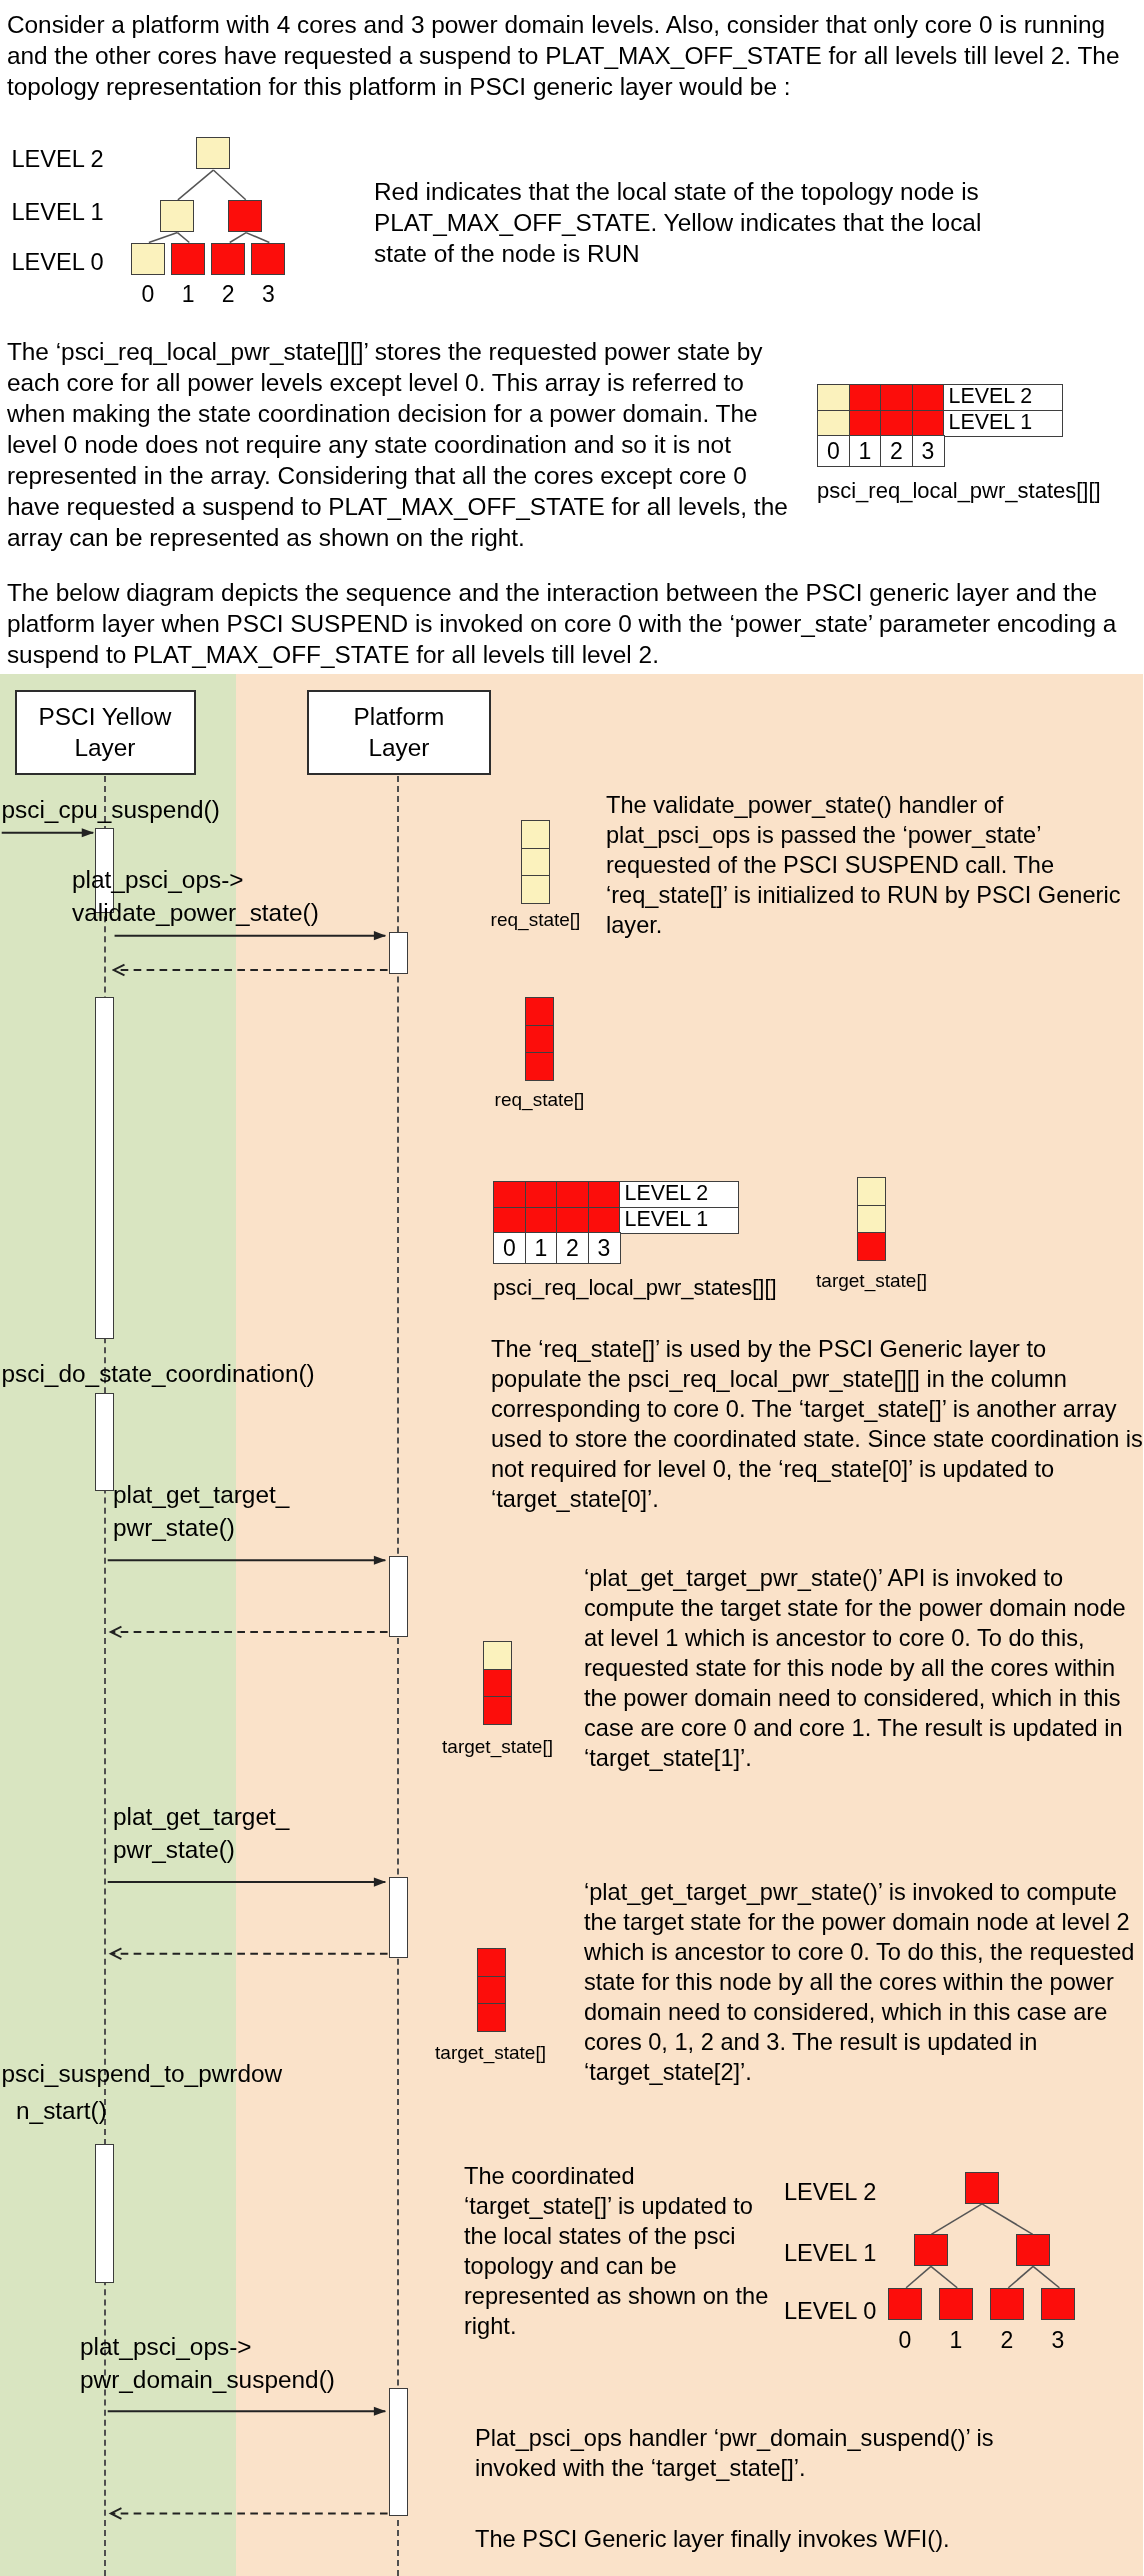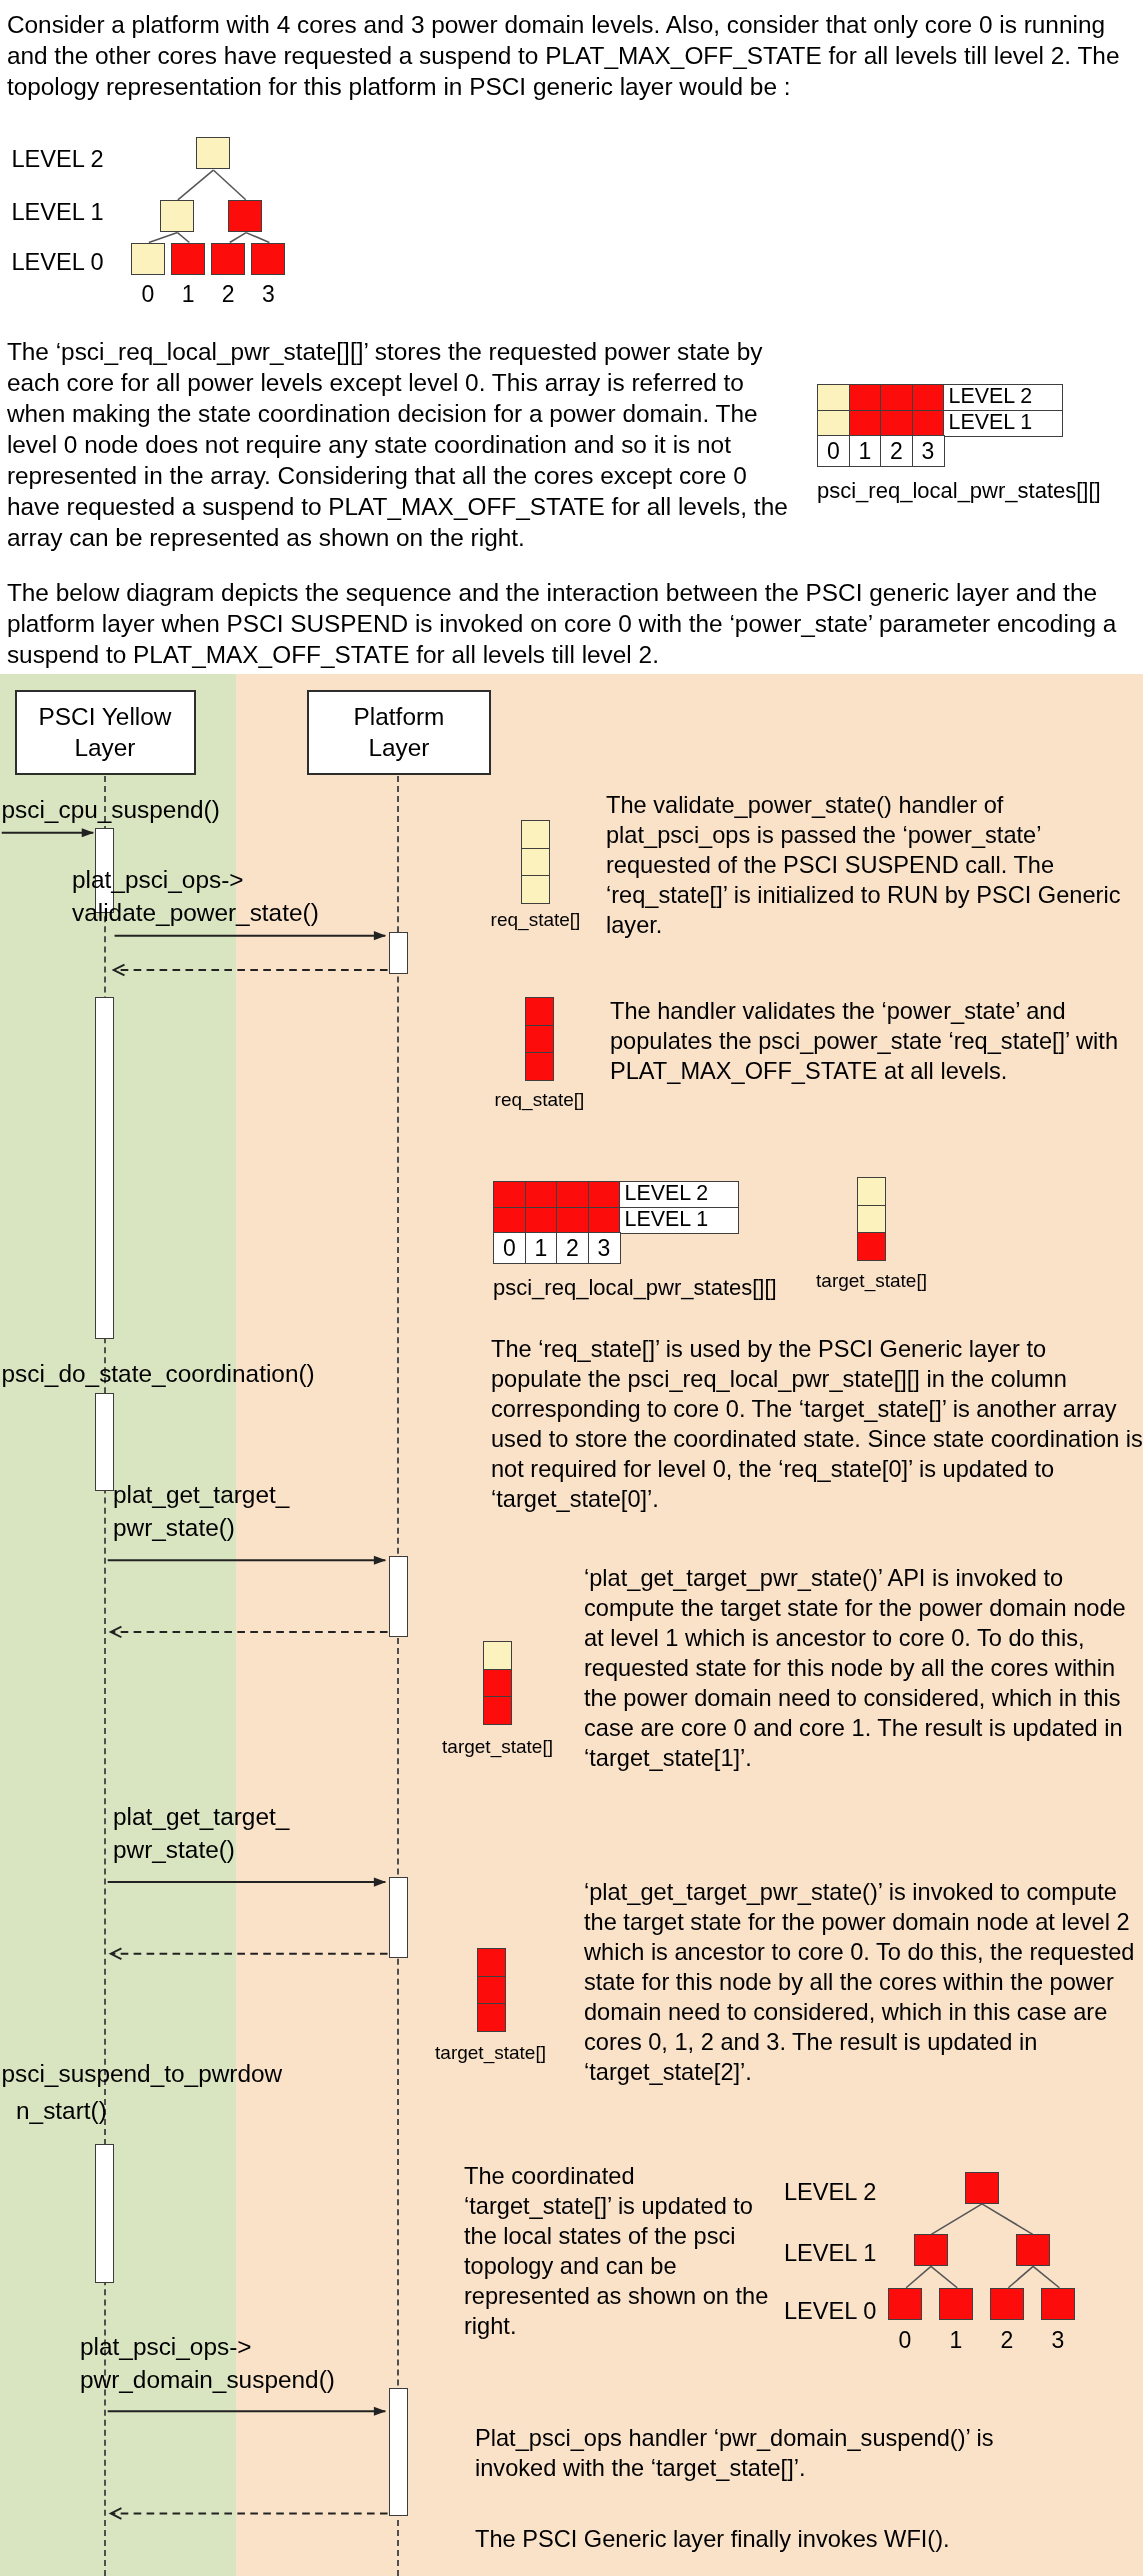--- a/index.html
+++ b/index.html
@@ -108,20 +108,21 @@
       <line x1="141" y1="2046" x2="505" y2="2046" marker-end="url(#mf)"></line>
       <line x1="508" y1="2140" x2="146" y2="2140" stroke-dasharray="10 7" marker-end="url(#mo)"></line>
       <line x1="141" y1="2468" x2="505" y2="2468" marker-end="url(#mf)"></line>
       <line x1="508" y1="2562" x2="146" y2="2562" stroke-dasharray="10 7" marker-end="url(#mo)"></line>
       <line x1="141" y1="3162" x2="505" y2="3162" marker-end="url(#mf)"></line>
       <line x1="508" y1="3296" x2="146" y2="3296" stroke-dasharray="10 7" marker-end="url(#mo)"></line>
     </g>
   </svg>
 
   <div class="txtblk" style="left:6.9px;top:9.2px;width:1132px">Consider a platform with 4 cores and 3 power domain levels. Also, consider that only core 0 is running and the other cores have requested a suspend to PLAT_MAX_OFF_STATE for all levels till level 2. The topology representation for this platform in PSCI generic layer would be :</div>
+  <div class="txtblk" style="left:374px;top:176px;width:625px">Red indicates that the local state of the topology node is PLAT_MAX_OFF_STATE. Yellow indicates that the local state of the node is RUN</div>
   <div class="txtblk" style="left:6.9px;top:336px;width:793px">The ‘psci_req_local_pwr_state[][]’ stores the requested power state by each core for all power levels except level 0. This array is referred to when making the state coordination decision for a power domain. The level 0 node does not require any state coordination and so it is not represented in the array. Considering that all the cores except core 0 have requested a suspend to PLAT_MAX_OFF_STATE for all levels, the array can be represented as shown on the right.</div>
   <div class="txtblk" style="left:6.9px;top:577px;width:1136px">The below diagram depicts the sequence and the interaction between the PSCI generic layer and the platform layer when PSCI SUSPEND is invoked on core 0 with the ‘power_state’ parameter encoding a suspend to PLAT_MAX_OFF_STATE for all levels till level 2.</div>
 
   <div class="lvl" style="left:11.4px;top:146px">LEVEL 2</div>
   <div class="lvl" style="left:11.4px;top:199px">LEVEL 1</div>
   <div class="lvl" style="left:11.4px;top:249px">LEVEL 0</div>
   <div class="tree-cells" style="left:196px;top:137px">
       <div class="cell run"></div>
     </div>
   <div class="tree-cells" style="left:160px;top:200px;gap:34px">
@@ -206,21 +207,20 @@
     </div>
   <div class="small-label" style="left:467px;top:909px;width:137px">req_state[]</div>
   <div class="note" style="left:606px;top:790px;width:534px">The validate_power_state() handler of plat_psci_ops is passed the ‘power_state’ requested of the PSCI SUSPEND call. The ‘req_state[]’ is initialized to RUN by PSCI Generic layer.</div>
 
   <div class="vcol" style="left:525px;top:997px">
       <div class="cell off"></div>
       <div class="cell off"></div>
       <div class="cell off"></div>
     </div>
   <div class="small-label" style="left:471px;top:1089px;width:137px">req_state[]</div>
-  <div class="note" style="left:610px;top:996px;width:530px">The handler validates the ‘power_state’ and populates the psci_power_state ‘req_state[]’ with PLAT_MAX_OFF_STATE at all levels.</div>
 
   <div class="grid" style="left:493px;top:1181px">
     <div class="grid-line">
       <div class="hrow grid-cells">
           <div class="cell off"></div>
           <div class="cell off"></div>
           <div class="cell off"></div>
           <div class="cell off"></div>
         </div>
       <div class="row-label">LEVEL 2</div>

